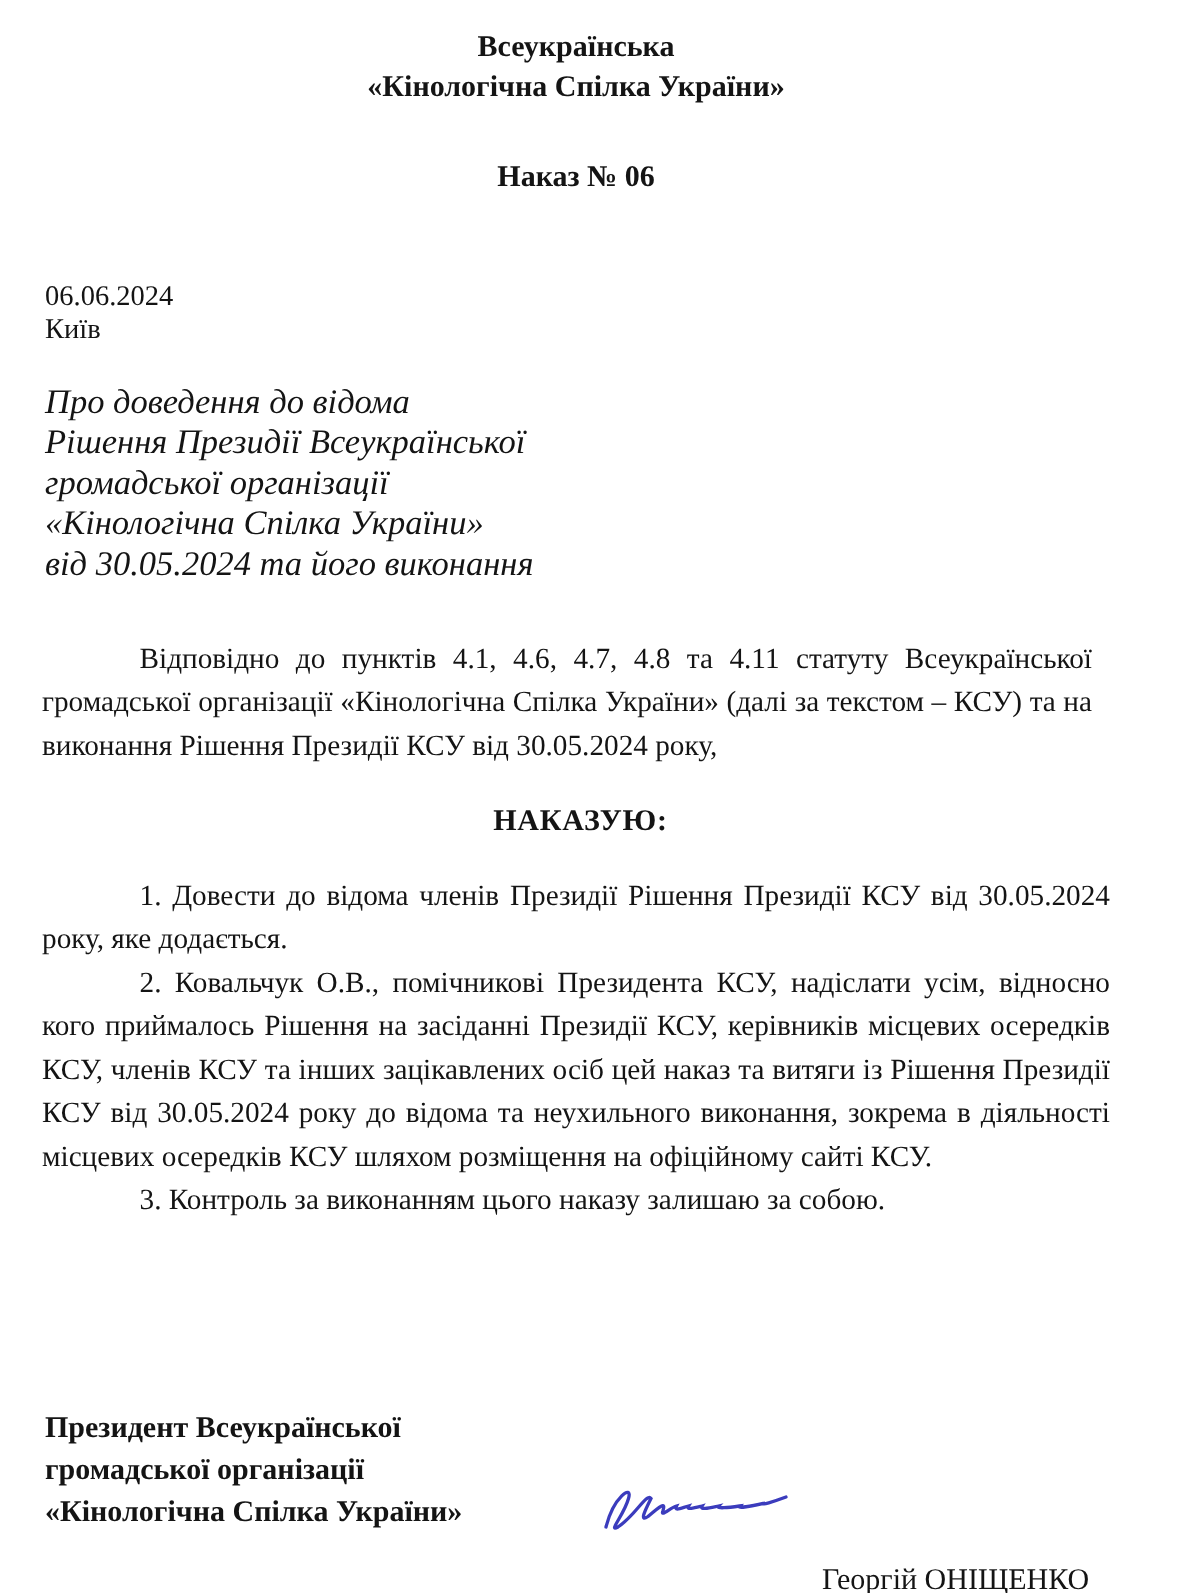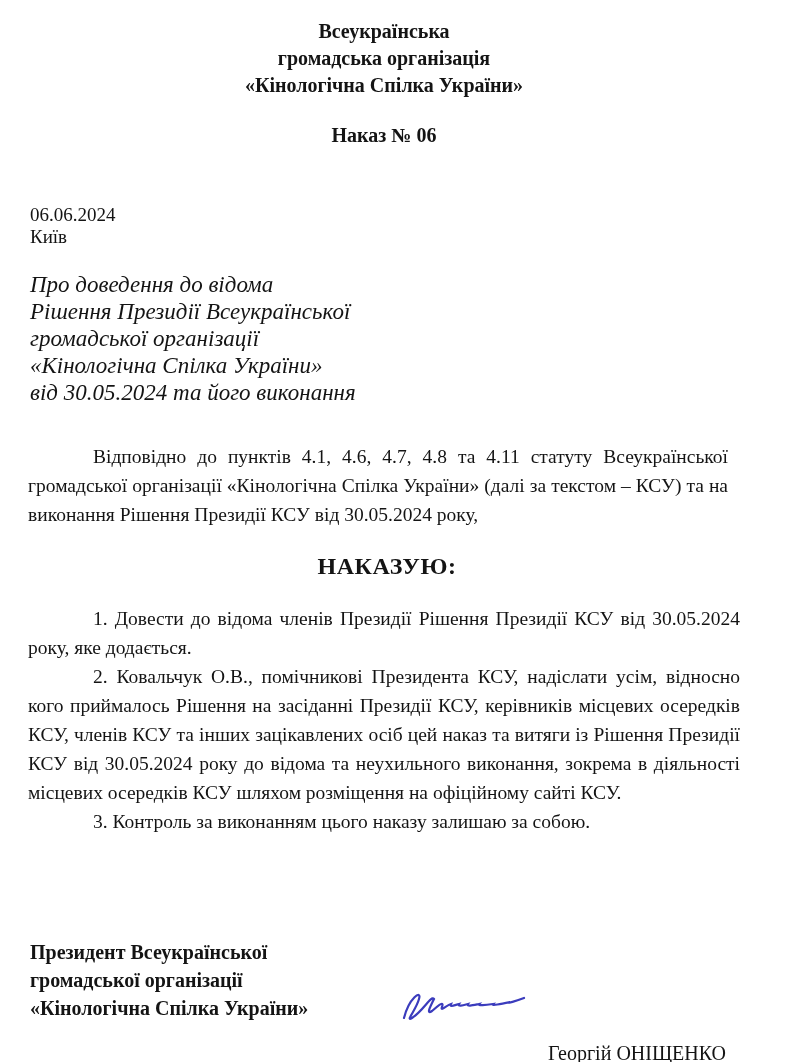--- a/index.html
+++ b/index.html
@@ -17,21 +17,21 @@
   .org-line {
     text-align: center;
     font-weight: 700;
     font-size: 20px;
     line-height: 27px;
   }
   .order-title {
     text-align: center;
     font-weight: 700;
     font-size: 20px;
-    margin-top: 25px;
+    margin-top: 35px;
   }
   .meta-row {
     display: flex;
     justify-content: space-between;
     padding: 0 30px;
     margin-top: 57px;
     font-size: 19px;
     flex-direction: column;
   }
   .subject-block {
@@ -45,21 +45,21 @@
   .preamble {
     margin: 36px 40px 0 28px;
     font-size: 19.5px;
     line-height: 29px;
     text-align: justify;
     text-indent: 65px;
   }
   .decree-word {
     text-align: center;
     font-weight: 700;
-    font-size: 24px;
+    font-size: 20px;
     margin-top: 24px;
     letter-spacing: 0.5px;
     margin-left: 6px;
   }
   .items { margin-top: 24px; }
   .order-item {
     margin: 0 28px;
     font-size: 19.5px;
     line-height: 29px;
     text-align: justify;
@@ -94,21 +94,20 @@
     margin-top: 46px;
   }
 </style>
 </head>
 <body>
 
 <div class="page">
 
   <div class="org-header">
     <div class="org-line">Всеукраїнська</div>
-    <div class="org-line">громадська організація</div>
     <div class="org-line">«Кінологічна Спілка України»</div>
   </div>
 
   <div class="order-title">Наказ № 06</div>
 
   <div class="meta-row">
     <span>06.06.2024</span>
     <span>Київ</span>
   </div>
 

